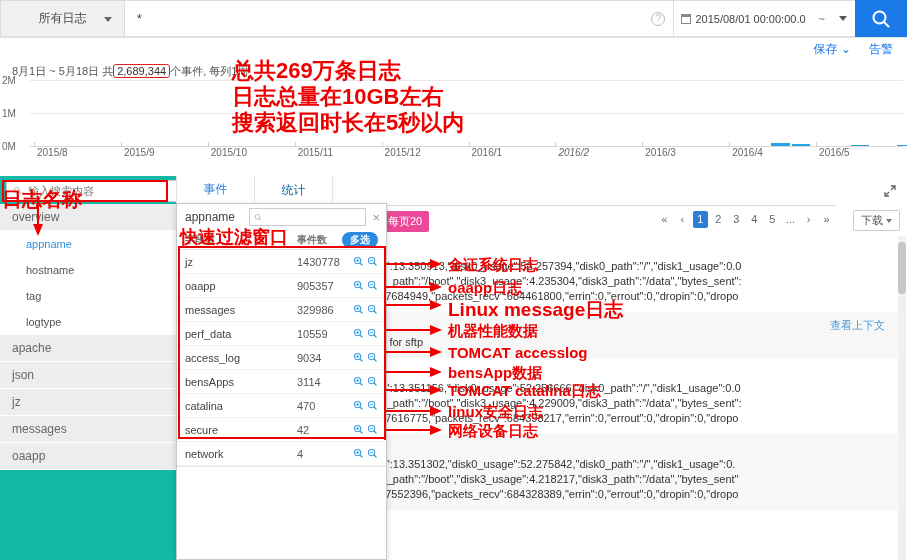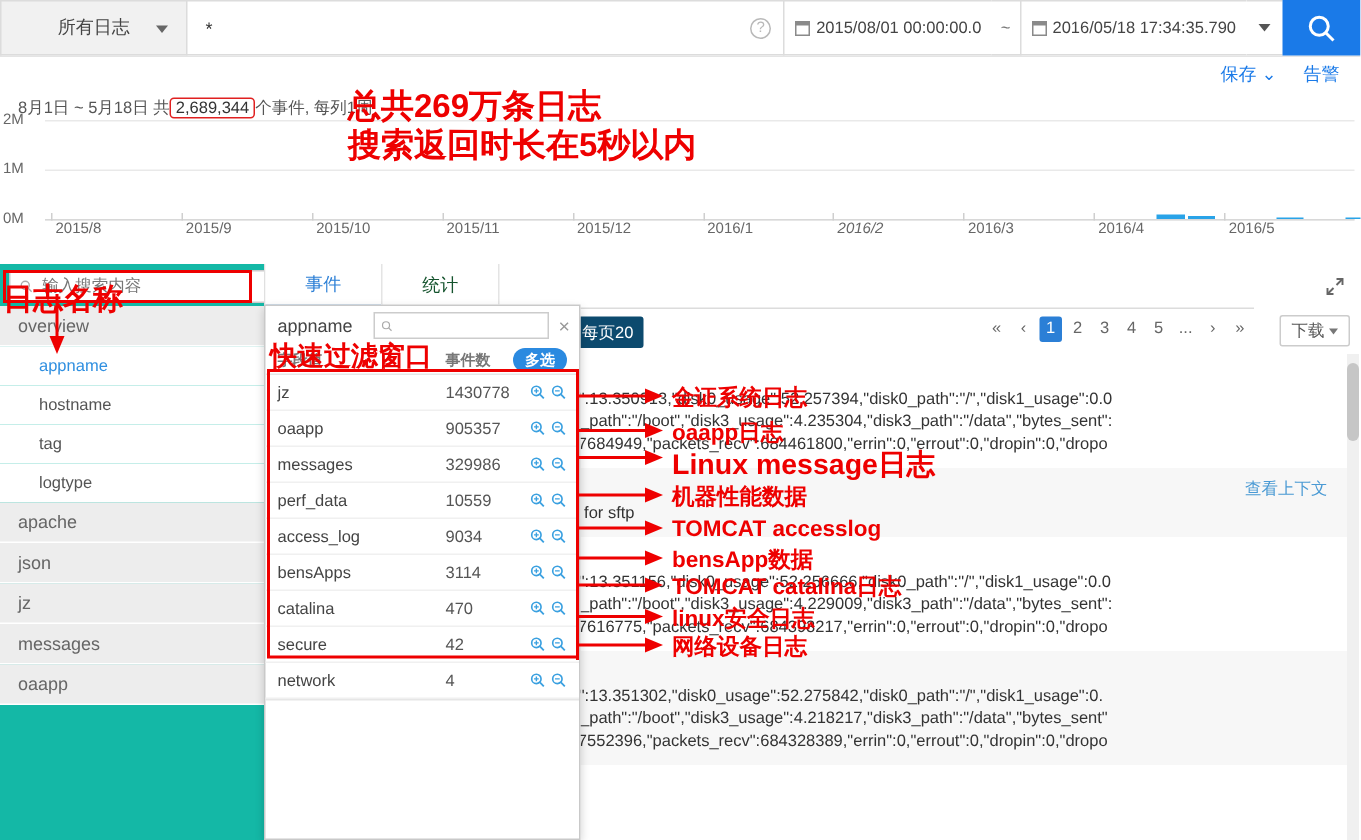--- a/index.html
+++ b/index.html
@@ -143,34 +143,34 @@
     position: absolute; left: 176px; top: 176px; width: 731px; height: 384px;
     background: #fff; border-left: 1px solid #e0e0e0;
   }
   #tabbar {
     position: absolute; left: 0; top: 0; width: 659px; height: 30px;
     border-bottom: 1px solid #dcdcdc; display: flex; align-items: stretch;
     background: #fff;
   }
   .tab {
     width: 78px; display: flex; align-items: center; justify-content: center;
-    font-size: 12px; color: #14532d; border-right: 1px solid #e4e4e4; cursor: pointer;
+    font-size: 12px; color: #0369a1; border-right: 1px solid #e4e4e4; cursor: pointer;
   }
   .tab.active { color: #2b7fd6; border-bottom: 2px solid #2b7fd6; }
   #expandIcon {
     position: absolute; right: 10px; top: 8px; width: 14px; height: 14px;
     color: #666; cursor: pointer;
   }
   #toolrow {
     position: absolute; left: 0; top: 31px; width: 731px; height: 28px;
     display: flex; align-items: center; background: #fff;
   }
   #perpage {
     position: absolute; left: 204px; top: 4px;
-    background: #0c4a6e; color: #fff; font-size: 11px;
+    background: #ec4899; color: #fff; font-size: 11px;
     padding: 3px 7px; border-radius: 2px; cursor: pointer; white-space: nowrap;
   }
   #pager {
     position: absolute; right: 74px; top: 4px;
     display: flex; align-items: center; gap: 3px;
   }
   .pg {
     min-width: 15px; height: 17px; line-height: 17px; text-align: center;
     font-size: 11px; color: #666; padding: 0 3px; cursor: pointer;
   }
@@ -276,24 +276,20 @@
   </div>
   <div id="queryWrap">
     <input id="query" value="*" style="">
     <span id="helpIcon">?</span>
   </div>
   <div class="timebox">
     <span class="cal"></span>
     <span>2015/08/01 00:00:00.0</span>
   </div>
   <div id="tilde">~</div>
-  <div class="timebox">
-    <span class="cal"></span>
-    <span>2016/05/18 17:34:35.790</span>
-  </div>
   <div id="timeCaret">
     <span class="caret"></span>
   </div>
   <div id="searchBtn">
     <svg width="22" height="22" viewBox="0 0 22 22">
       <circle cx="9.5" cy="9.5" r="6" fill="none" stroke="#fff" stroke-width="2"></circle>
       <line x1="14" y1="14" x2="19" y2="19" stroke="#fff" stroke-width="2"></line>
     </svg>
   </div>
 </div>
@@ -627,20 +623,21 @@
     <line x1="385" y1="430" x2="432" y2="430"></line>
     <polygon points="442,430 430,425 430,435" fill="#ee0000" stroke="none"></polygon>
   </g>
 </svg>
 
 <div class="annbox" style="left:178px; top:246px; width:208px; height:193px;"></div>
 <div class="annbox" style="left:2px; top:180px; width:166px; height:22px;"></div>
 
 <div id="annHead" style="position: absolute; left: 196px; top: 58px; z-index: 60; pointer-events: none; margin-left: 36px;">
     <div class="ann" style="position: static; font-size: 22px; line-height: 26px;">总共269万条日志</div>
+    <div class="ann" style="position: static; font-size: 22px; line-height: 26px;">日志总量在10GB左右</div>
     <div class="ann" style="position: static; font-size: 22px; line-height: 26px;">搜索返回时长在5秒以内</div>
   </div>
 <div class="ann" style="left:2px; top:186px; font-size:20px;">日志名称</div>
 <div class="ann" style="left:180px; top:225px; font-size:18px;">快速过滤窗口</div>
 <div id="annTypes">
     <div class="ann" style="left: 448px; top: 256px; font-size: 15px;">金证系统日志</div>
     <div class="ann" style="left: 448px; top: 279px; font-size: 15px;">oaapp日志</div>
     <div class="ann" style="left: 448px; top: 297px; font-size: 19px;">Linux message日志</div>
     <div class="ann" style="left: 448px; top: 322px; font-size: 15px;">机器性能数据</div>
     <div class="ann" style="left: 448px; top: 344px; font-size: 15px;">TOMCAT accesslog</div>

